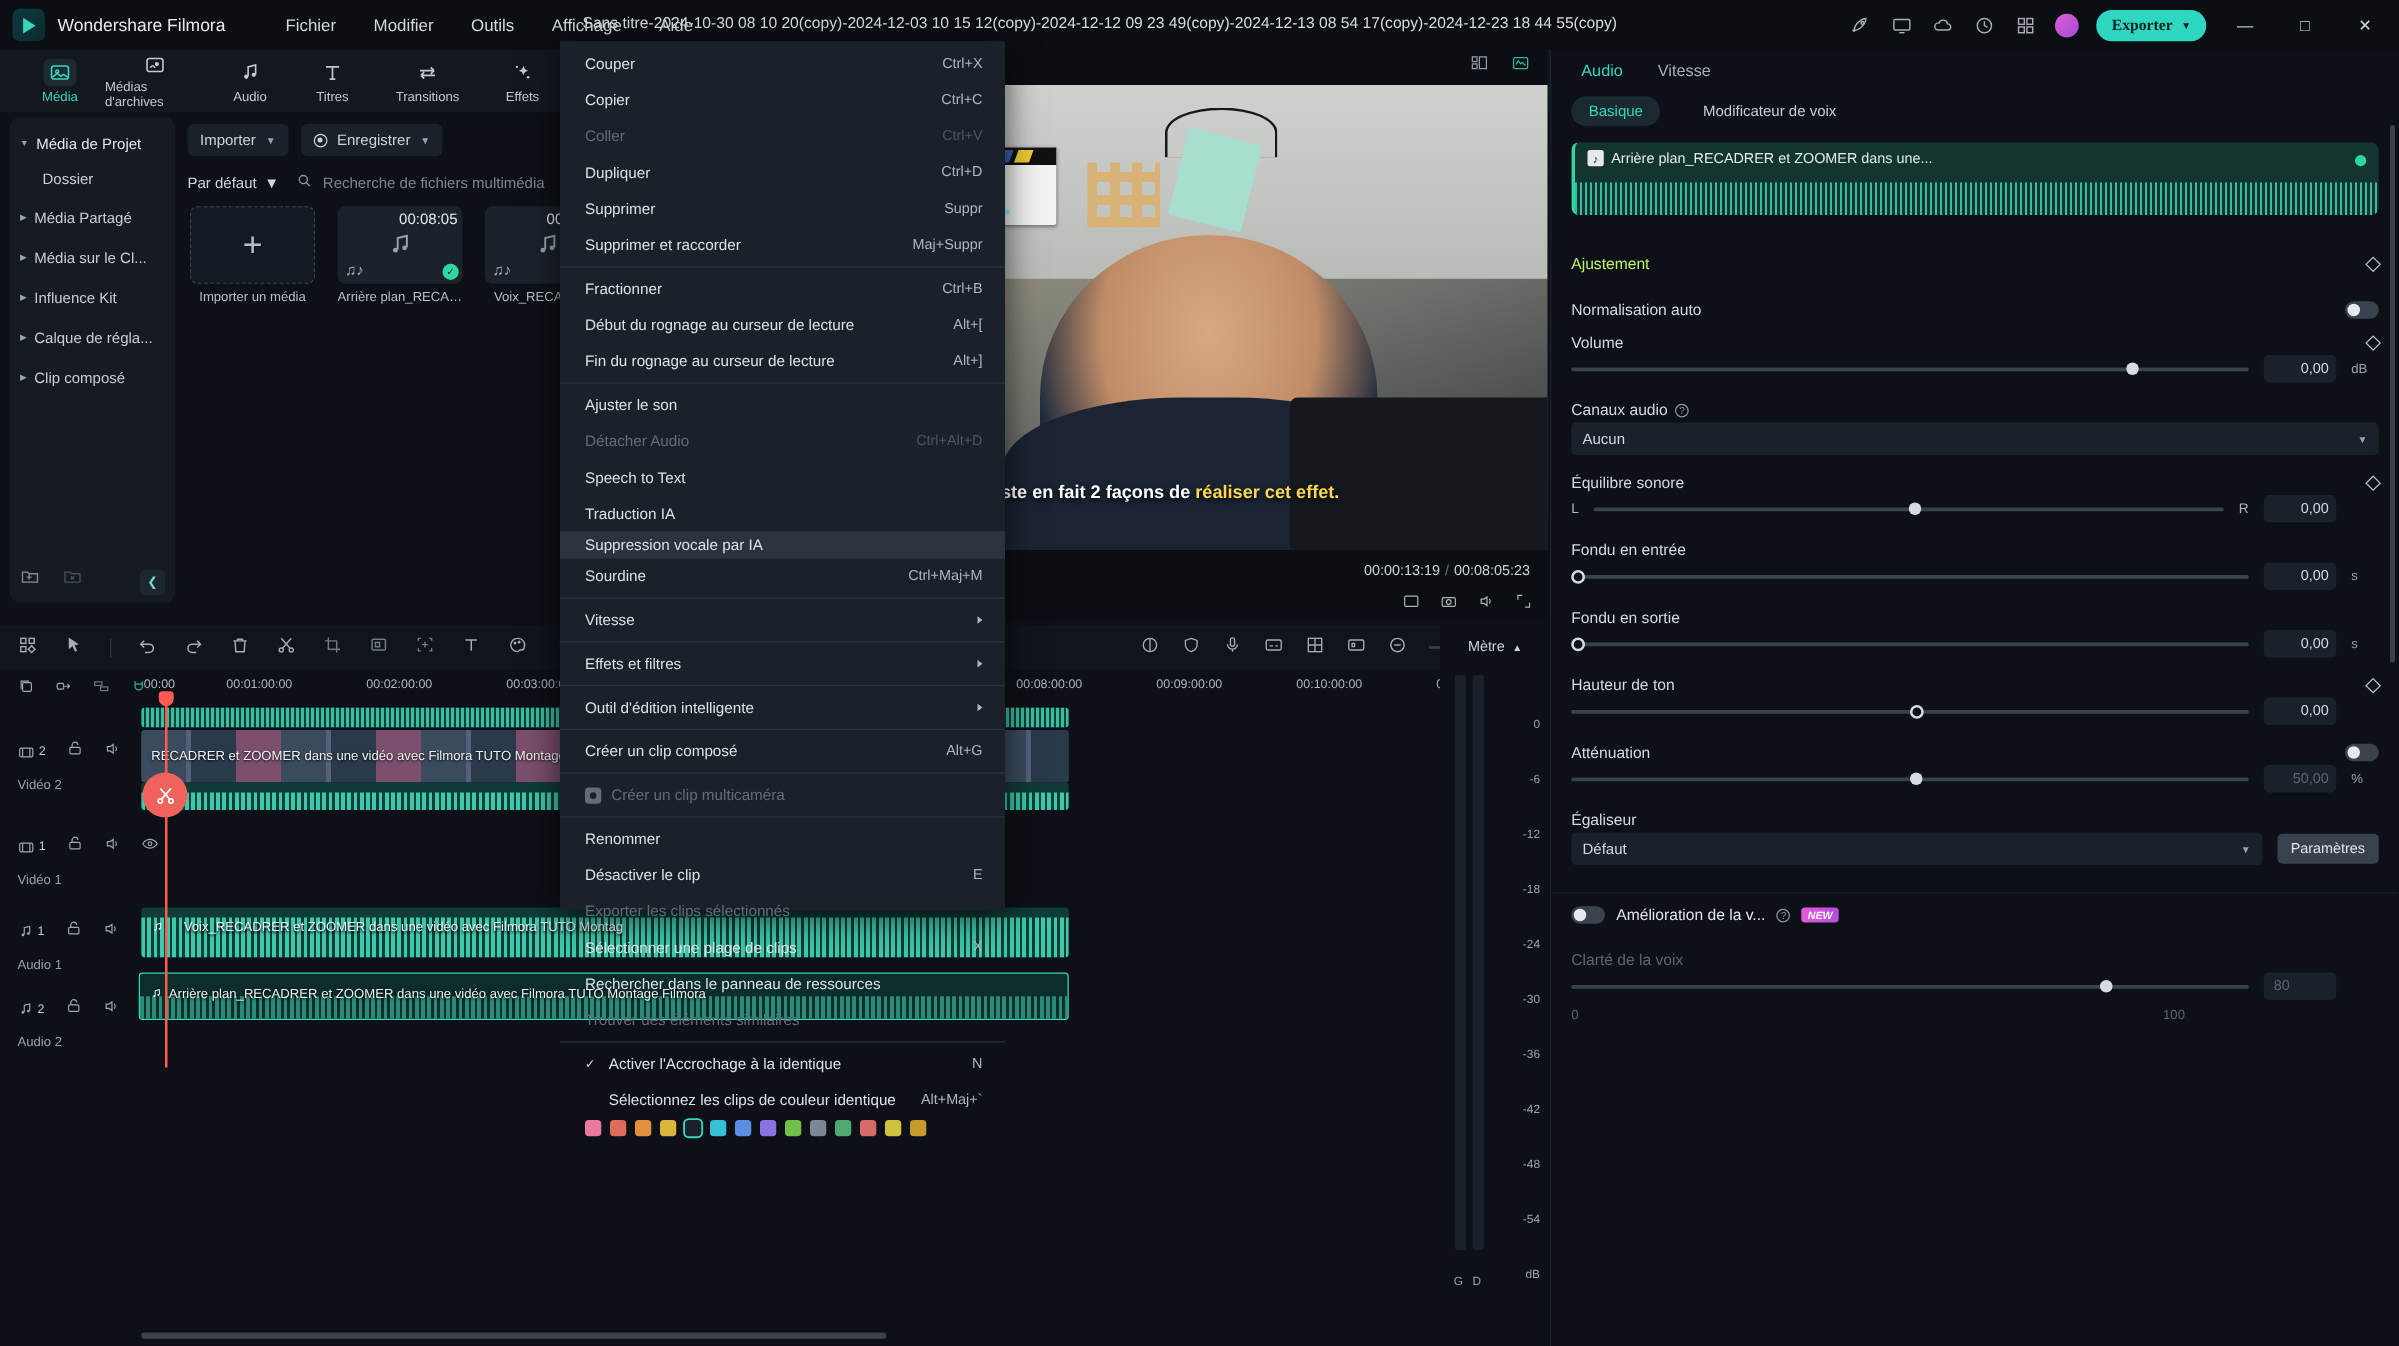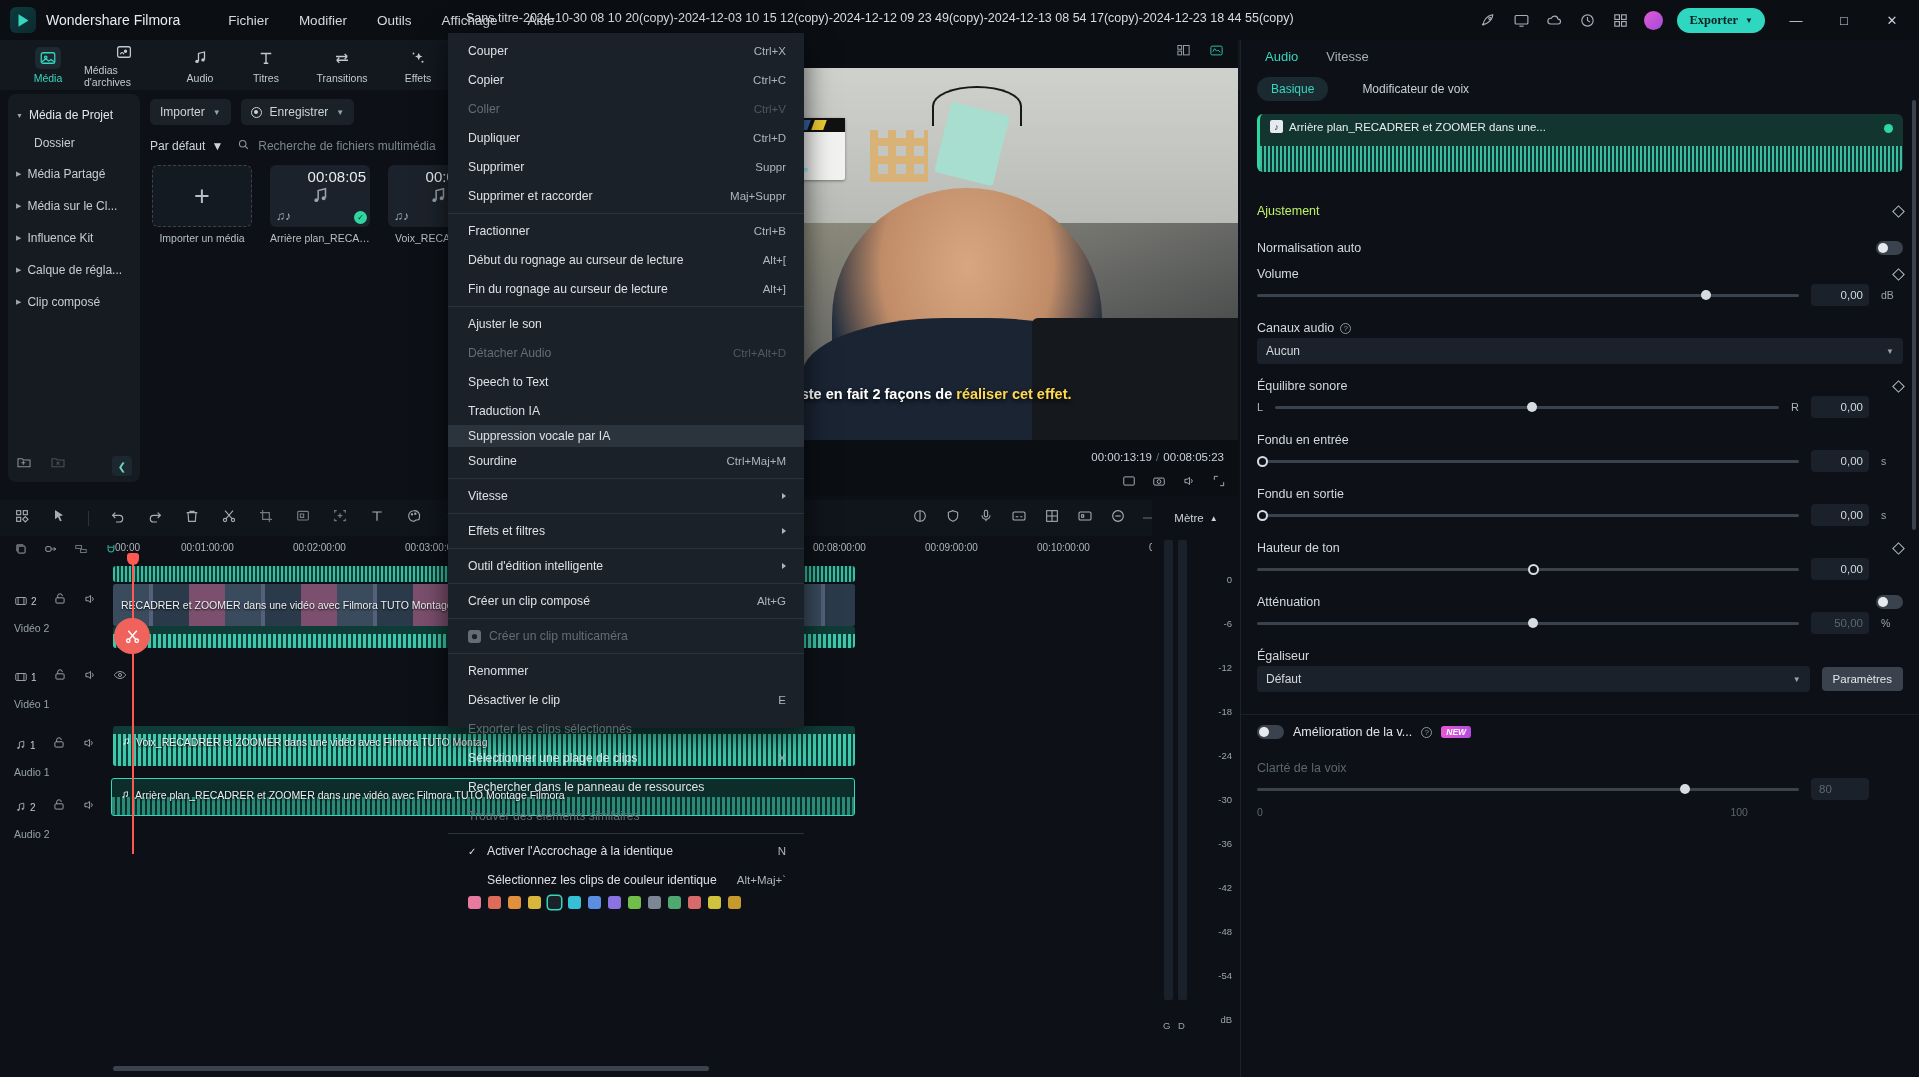--- a/index.html
+++ b/index.html
@@ -71,21 +71,21 @@
   .sortsel { font-size:12px;color:#cfd4da; display:flex;align-items:center;gap:6px;}
   .searchbox { display:flex;align-items:center;gap:8px;font-size:12px;color:#7d858e; }
   .searchbox svg{width:13px;height:13px;}
 
   .grid { position:absolute; left:152px; top:75px; width:1080px; display:flex; flex-wrap:wrap; gap:18px;}
   .cell { width:100px; }
   .thumb { width:100px;height:62px;border-radius:6px;background:#1c222b;position:relative;overflow:hidden;
     display:flex;align-items:center;justify-content:center;}
   .thumb.import { border:1px dashed #39424d; background:#141a21;}
   .plus{font-size:27px;color:#b9bfc7;font-weight:300;line-height:1;}
-  .dur { position:absolute;right:4px;top:3px;font-size:15px;color:#e8ebef;text-align:right;}
+  .dur { position:absolute;right:4px;top:3px;font-size:12px;color:#e8ebef;text-align:right;}
   .badge-check{position:absolute;right:3px;bottom:3px;width:13px;height:13px;border-radius:50%;background:#2fd6a0;
     display:flex;align-items:center;justify-content:center;color:#06251c;font-size:8px;}
   .cc-chip{background:#39424d;border-radius:4px;padding:2px 7px;font-size:13px;font-weight:bold;color:#cfd5dc;}
   .tmark{position:absolute;left:6px;bottom:4px;font-size:14px;color:#cfd5dc;font-family:"Liberation Serif",serif;}
   .note{position:absolute;left:6px;bottom:4px;font-size:12px;color:#aeb5bd;}
   .plusmark{position:absolute;right:6px;bottom:3px;font-size:14px;color:#cfd5dc;}
   .caption { font-size:10.5px;color:#b9bfc7;margin-top:5px;text-align:center;overflow:hidden;white-space:nowrap;text-overflow:ellipsis;}
 
   
   .preview { position:absolute; left:602px; top:40px; width:636px; height:456px; background:#0b0f14;}
@@ -820,21 +820,21 @@
                 <path d="M8 10V7a4 4 0 0 1 8 0"></path>
               </svg></span>
           <span><svg viewBox="0 0 24 24" fill="none" stroke="#cdd2d8" stroke-width="1.6">
                 <path d="M5 9h4l4-3v12l-4-3H5z"></path>
                 <path d="M16 9a4 4 0 0 1 0 6"></path>
               </svg></span>
           <span class="trklabel" style="position:absolute;left:0;top:38px">Audio 1</span>
         </div>
         <div class="clip clip-audio" style="left:113px;top:2px;width:742px;height:40px;">
           <div class="wave2" style="height:80%"></div>
-          <span class="cliptitle" style="top:10px;transform:none;display:flex;align-items:center;gap:5px">
+          <span class="cliptitle" style="top:10px;transform:none;display:flex;align-items:center;gap:16px">
             <svg viewBox="0 0 24 24" fill="#eef1f4" style="width:10px;height:10px">
                 <path d="M10 16V6l8-2v10" stroke="#eef1f4" stroke-width="2" fill="none"></path>
                 <circle cx="8" cy="16.5" r="2"></circle>
                 <circle cx="16" cy="14.5" r="2"></circle>
               </svg>
             <span>Voix_RECADRER et ZOOMER dans une vidéo avec Filmora  TUTO Montag</span>
           </span>
         </div>
       </div>
 

